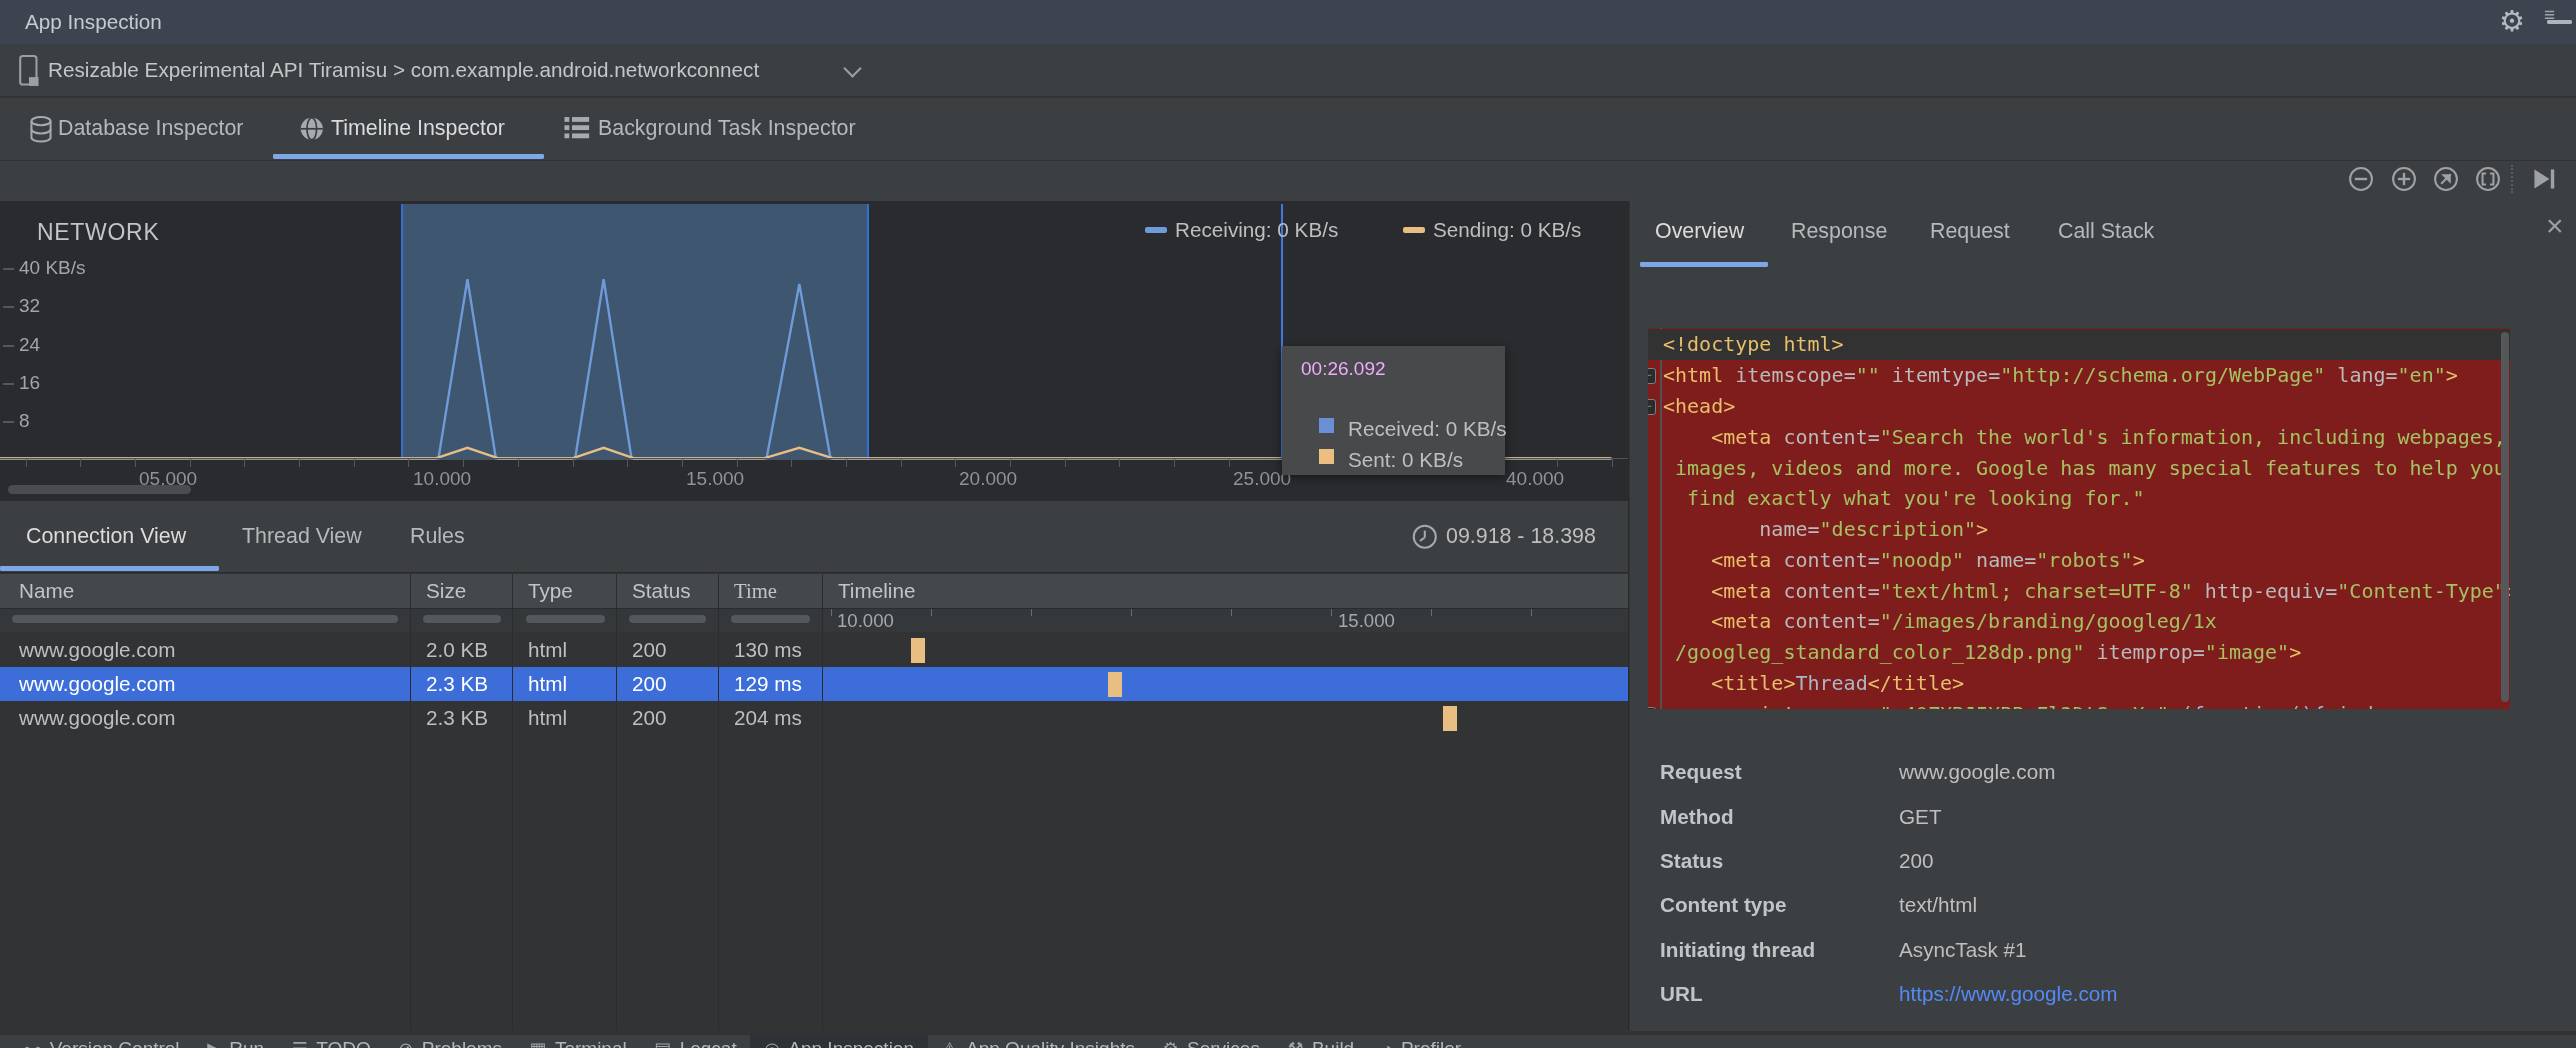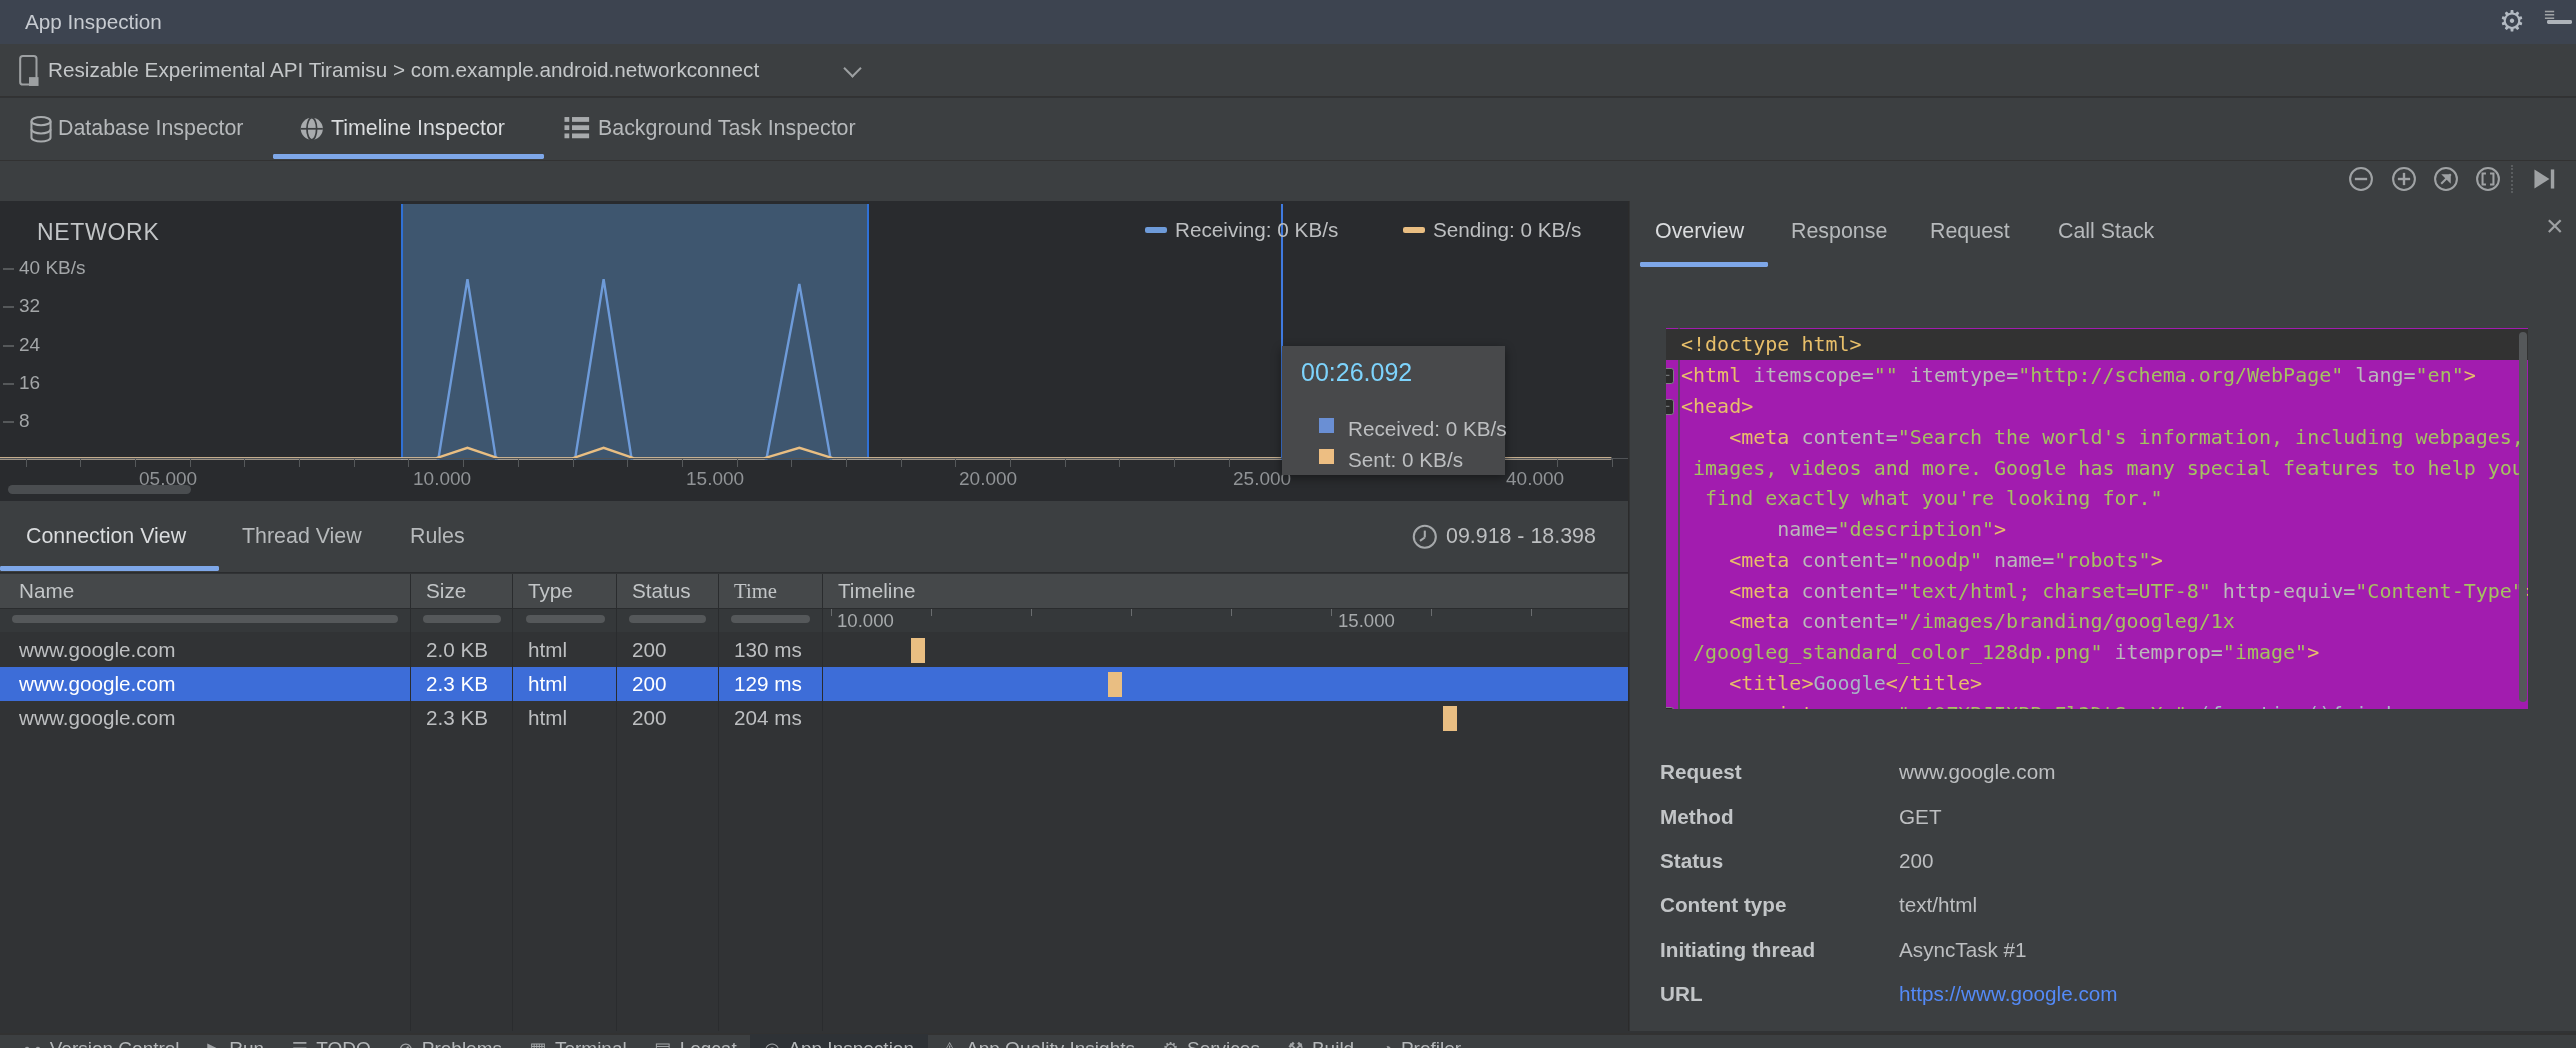--- a/index.html
+++ b/index.html
@@ -32,42 +32,42 @@
   .xtick{position:absolute;width:1.4px;height:7.6px;background:#55585A;}
   .xlabel{position:absolute;color:#909396;font-size:19px;}
   #axisline{position:absolute;left:0;top:257px;width:1628px;height:1.4px;background:#505356;}
   #network-title{position:absolute;left:37px;top:18px;color:#C2C5C7;font-size:23px;letter-spacing:0.7px;}
   .leg-swatch{position:absolute;width:22px;height:6.2px;border-radius:2.1px;top:26px;}
   .leg-text{position:absolute;top:16.5px;font-size:20.7px;color:#BDBFC1;}
   #selrect{position:absolute;top:2.8px;height:256px;background:#3E566F;border-left:2.8px solid #3071D6;border-right:2.8px solid #3071D6;}
   #scrubber{position:absolute;left:1281px;top:2.8px;width:2.1px;height:256px;background:#3F7AE0;}
   #hscroll{position:absolute;left:8.3px;top:284px;width:183px;height:9px;background:#4A4D50;border-radius:4.8px;}
   #tooltip{position:absolute;left:1282px;top:145px;width:223px;height:129px;background:#48494B;box-shadow:0 2.8px 9.6px rgba(0,0,0,.45);z-index:5;}
-  #tooltip .t-time{position:absolute;left:19px;top:12.4px;font-size:25px;color:#7dd3fc;}
+  #tooltip .t-time{position:absolute;left:19px;top:12.4px;font-size:19px;color:#f0abfc;}
   .t-row{position:absolute;left:19px;font-size:20.7px;color:#BDBFC1;}
   .t-sw{position:absolute;left:18px;width:14.5px;height:14.5px;}
   .t-txt{position:absolute;left:47px;top:-1.4px;white-space:nowrap;}
   
   #timerange{position:absolute;left:1446px;top:0;height:71px;line-height:71px;font-size:21.4px;color:#BDBFC1;}
   
   .th{position:absolute;top:0;height:34px;line-height:34px;font-size:20.7px;color:#C2C5C7;}
   #thead{position:absolute;left:0;top:0;width:1628px;height:34px;background:#45484A;border-bottom:1.4px solid #2A2C2E;}
   #subrow{position:absolute;left:0;top:35px;width:1628px;height:23px;background:#35383A;}
   .colbar{position:absolute;top:6.2px;height:8.3px;background:#55585A;border-radius:4.1px;}
   .rtick{position:absolute;top:0;width:1.4px;height:6.9px;background:#6A6D6F;}
   .rlabel{position:absolute;top:1.4px;font-size:18.6px;color:#A6A9AB;}
   .trow{position:absolute;left:0;width:1628px;height:34px;}
   .trow .cell{position:absolute;top:0;height:34px;line-height:34px;font-size:20.7px;color:#BDBFC1;white-space:nowrap;overflow:hidden;}
   .trow.sel{background:#3D6DD8;} .trow.sel .cell{color:#FFFFFF;}
   .tbar{position:absolute;top:4.8px;width:13.8px;height:25px;background:#E9BE82;}
   .colborder{position:absolute;top:0;width:1.4px;height:457px;background:#2A2C2E;}
   
   #dettabs{position:absolute;left:0;top:0;width:946px;height:67px;background:#3C3F41;}
   #closex{position:absolute;left:916px;top:8.3px;font-size:30px;color:#9DA0A2;}
-  #codeblock{position:absolute;left:36px;top:127px;width:862px;height:381px;background:#a21caf;overflow:hidden;font-family:"DejaVu Sans Mono","Liberation Mono",monospace;font-size:20px;}
+  #codeblock{position:absolute;left:18px;top:127px;width:862px;height:381px;background:#7f1d1d;overflow:hidden;font-family:"DejaVu Sans Mono","Liberation Mono",monospace;font-size:20px;}
   #gutterline{position:absolute;left:12.4px;top:0;width:1.4px;height:381px;background:#4F5254;}
   .cline{position:absolute;left:0;width:862px;height:31px;line-height:31px;white-space:pre;}
   .cline.current{background:#323232;}
   .cline .txt{position:absolute;left:15px;}
   .tag{color:#E8BF6A;} .attr{color:#BABABA;} .str{color:#A5C261;} .plain{color:#A9B7C6;}
   .fold{position:absolute;left:-7.6px;width:13.8px;height:13.8px;border:1.4px solid #7D8082;border-radius:2.8px;background:#2B2B2B;color:#7D8082;font-size:12.4px;line-height:12.4px;text-align:center;z-index:2;}
   .scroll-thumb{position:absolute;width:8.3px;background:#55585A;border-radius:4.1px;}
   .drow-label{position:absolute;left:30px;font-size:20.7px;font-weight:600;color:#C2C5C7;}
   .drow-value{position:absolute;left:269px;font-size:20.7px;color:#BDBFC1;}
   .drow-value.link{color:#548AF7;}
@@ -344,21 +344,21 @@
           <div class="cline" style="top: 32px;"><div class="txt"><span class="tag">&lt;html</span><span class="attr"> itemscope=</span><span class="str">""</span><span class="attr"> itemtype=</span><span class="str">"http://schema.org/WebPage"</span><span class="attr"> lang=</span><span class="str">"en"</span><span class="tag">&gt;</span></div><div class="fold" style="top: 8.3px;">−</div></div>
           <div class="cline" style="top: 63px;"><div class="txt"><span class="tag">&lt;head&gt;</span></div><div class="fold" style="top: 8.3px;">−</div></div>
           <div class="cline" style="top: 94px;"><div class="txt"><span class="tag">    &lt;meta</span><span class="attr"> content=</span><span class="str">"Search the world's information, including webpages,</span></div></div>
           <div class="cline" style="top: 125px;"><div class="txt"><span class="str"> images, videos and more. Google has many special features to help you</span></div></div>
           <div class="cline" style="top: 155px;"><div class="txt"><span class="str">  find exactly what you're looking for."</span></div></div>
           <div class="cline" style="top: 186px;"><div class="txt"><span class="attr">        name=</span><span class="str">"description"</span><span class="tag">&gt;</span></div></div>
           <div class="cline" style="top: 217px;"><div class="txt"><span class="tag">    &lt;meta</span><span class="attr"> content=</span><span class="str">"noodp"</span><span class="attr"> name=</span><span class="str">"robots"</span><span class="tag">&gt;</span></div></div>
           <div class="cline" style="top: 248px;"><div class="txt"><span class="tag">    &lt;meta</span><span class="attr"> content=</span><span class="str">"text/html; charset=UTF-8"</span><span class="attr"> http-equiv=</span><span class="str">"Content-Type"</span><span class="tag">&gt;</span></div></div>
           <div class="cline" style="top: 278px;"><div class="txt"><span class="tag">    &lt;meta</span><span class="attr"> content=</span><span class="str">"/images/branding/googleg/1x</span></div></div>
           <div class="cline" style="top: 309px;"><div class="txt"><span class="str"> /googleg_standard_color_128dp.png"</span><span class="attr"> itemprop=</span><span class="str">"image"</span><span class="tag">&gt;</span></div></div>
-          <div class="cline" style="top: 340px;"><div class="txt"><span class="tag">    &lt;title&gt;</span><span class="plain">Google</span><span class="tag">&lt;/title&gt;</span></div></div>
+          <div class="cline" style="top: 340px;"><div class="txt"><span class="tag">    &lt;title&gt;</span><span class="plain">Thread</span><span class="tag">&lt;/title&gt;</span></div></div>
           <div class="cline" style="top: 371px;"><div class="txt"><span class="tag">    &lt;script</span><span class="attr"> nonce=</span><span class="str">"p4QZXBJIXBBwFl3DtS-vXw"</span><span class="tag">&gt;</span><span class="plain">(function(){window</span></div><div class="fold" style="top: 8.3px;">−</div></div>
         </div>
       <div class="scroll-thumb" style="left:853px;top:4.1px;height:370px;"></div>
     </div>
     <div id="detailrows">
         <div class="drow-label abs" style="top: 559px;">Request</div>
         <div class="drow-value abs" style="top: 559px;">www.google.com</div>
         <div class="drow-label abs" style="top: 604px;">Method</div>
         <div class="drow-value abs" style="top: 604px;">GET</div>
         <div class="drow-label abs" style="top: 648px;">Status</div>

